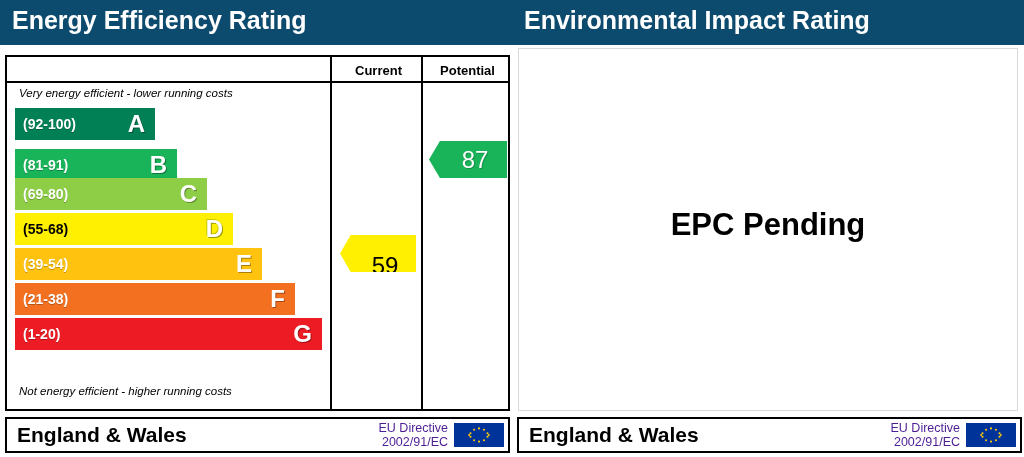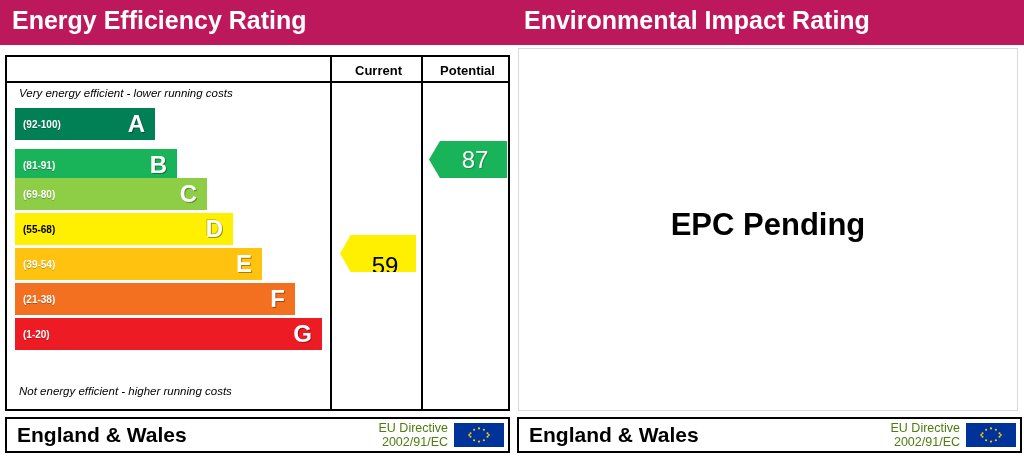--- a/index.html
+++ b/index.html
@@ -12,21 +12,21 @@
   .epc-root{position:relative;width:1024px;height:457px;}
 
   
   .panel{position:absolute;top:0;width:512px;height:457px;}
   .panel.left{left:0;}
   .panel.right{left:512px;}
 
   
   .title-bar{
     position:absolute;left:0;top:0;width:512px;height:45px;
-    background:#be185d;
+    background:#0c4a6e;
   }
   .title-bar .title-text{
     position:absolute;left:12px;top:6px;
     font-size:25px;font-weight:bold;color:#ffffff;
     letter-spacing:0px;white-space:nowrap;
   }
 
   
   .chart-table{
     position:absolute;left:5px;top:55px;
@@ -60,21 +60,21 @@
   .caption.bottom{top:328px;}
 
   
   .band{
     position:absolute;left:8px;
     height:32px;
     display:flex;align-items:center;
     box-sizing:border-box;
   }
   .band .range{
-    font-size:10px;font-weight:bold;color:#ffffff;
+    font-size:14px;font-weight:bold;color:#ffffff;
     margin-left:8px;
     text-shadow:0 1px 0 rgba(0,0,0,.25);
   }
   .band.dark-label .range{color:#000000;text-shadow:none;}
   .band .letter{
     position:absolute;right:10px;
     font-size:24px;font-weight:bold;color:#ffffff;
     line-height:1;
     text-shadow:1px 1px 0 rgba(0,0,0,.35);
   }
@@ -124,21 +124,21 @@
     box-sizing:border-box;
     background:#ffffff;
   }
   .footer .region{
     position:absolute;left:10px;top:4px;
     font-size:21px;font-weight:bold;color:#000;
     white-space:nowrap;
   }
   .footer .directive{
     position:absolute;right:60px;top:3px;
-    font-size:12.5px;color:#4d7c0f;line-height:13.5px;
+    font-size:12.5px;color:#4c1d95;line-height:13.5px;
     text-align:right;white-space:nowrap;
   }
   .eu-flag{
     position:absolute;right:4px;top:4px;
     width:50px;height:24px;background:#003399;
   }
   .eu-flag svg{display:block;width:50px;height:24px;}
 </style>
 </head>
 <body>

